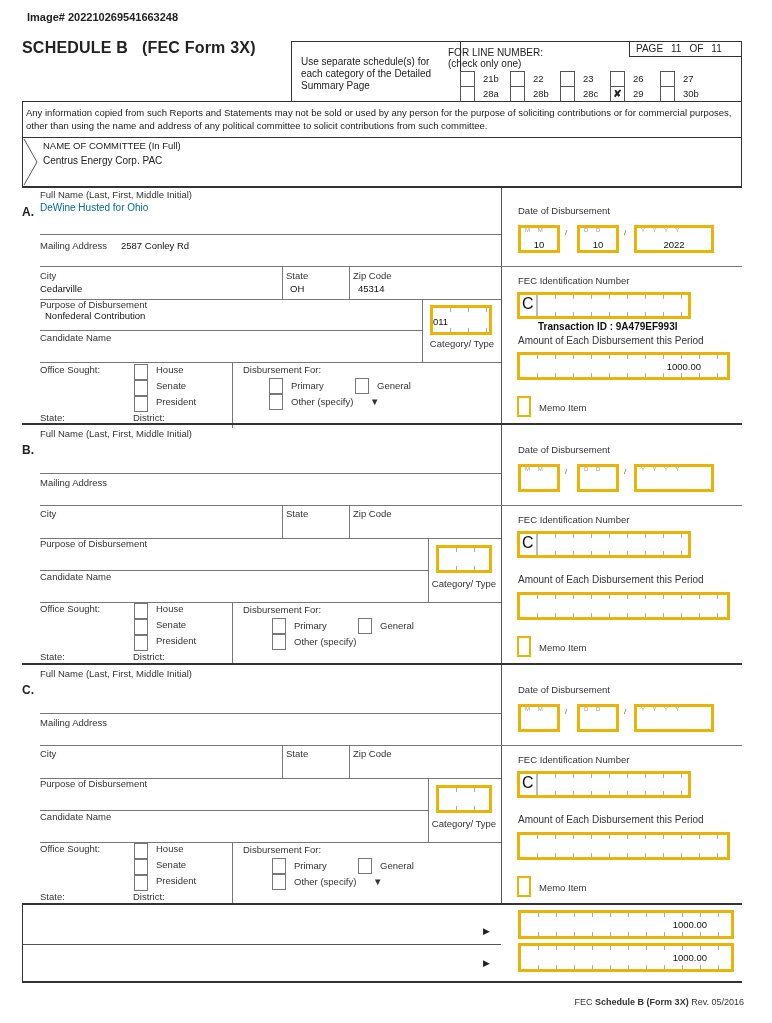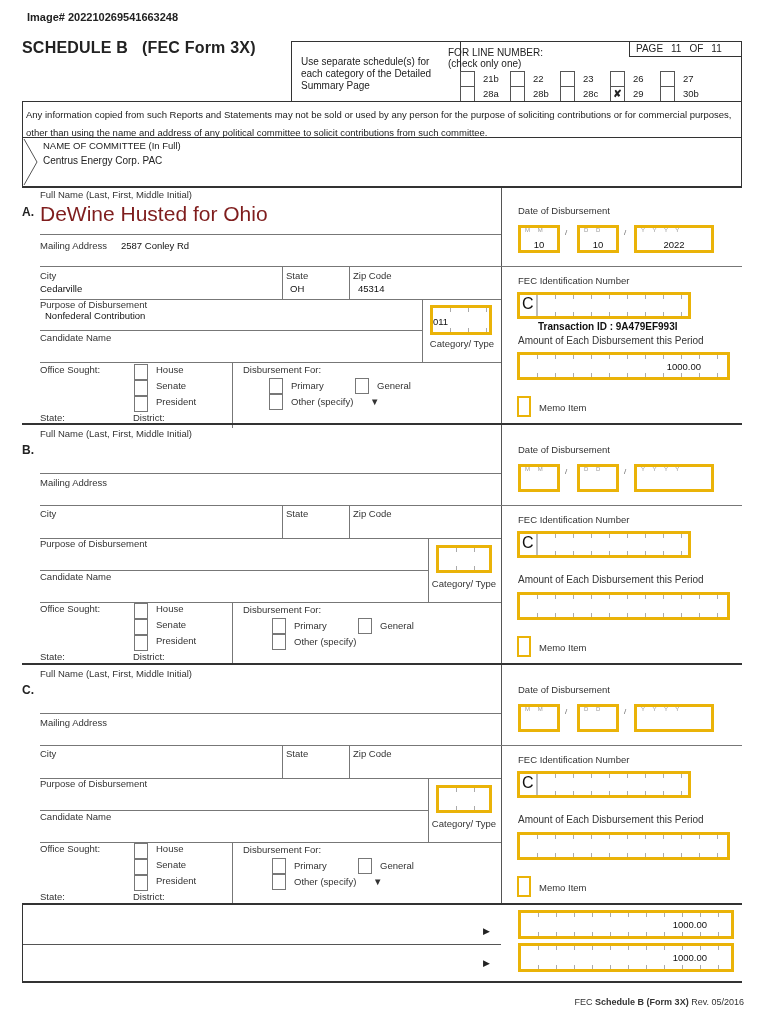--- a/index.html
+++ b/index.html
@@ -8,31 +8,31 @@
   .image-id { left: 27px; top: 11px; font-size: 11px; font-weight: bold; }
   .title { left: 22px; top: 36px; font-size: 16px; font-weight: bold; line-height: 23px; letter-spacing: 0.2px; }
   .hdr-box { left: 291px; top: 41px; width: 170px; height: 60px; border: 1px solid #333; border-bottom: none; font-size: 10px; padding: 14px 8px 0 9px; line-height: 12px; }
   .line-box { left: 440px; top: 41px; width: 302px; height: 60px; border: 1px solid #333; border-left: none; border-bottom: none; font-size: 10px; padding: 5px 8px 0 8px; }
   .line-box .hdr { line-height: 11px; }
   .page-box { position: absolute; right: -1px; top: -1px; width: 113px; height: 16px; border: 1px solid #333; font-size: 10px; padding: 1px 6px; display: flex; gap: 8px; background: #fff; }
   .lines-grid { position: absolute; left: 20px; top: 29px; display: grid; grid-template-columns: repeat(5, 50px); row-gap: 0; }
   .ln { display: flex; align-items: center; height: 15px; font-size: 9.5px; }
   .ln .cb { width: 15px; height: 15px; border: 1px solid #555; margin-right: 8px; font-size: 10px; font-weight: bold; text-align: center; line-height: 13px; }
   .ln .cb.nobot { border-bottom: none; }
-  .notice { left: 22px; top: 101px; width: 720px; height: 37px; border: 1px solid #333; font-size: 9.5px; line-height: 18px; padding: 4px 3px; }
+  .notice { left: 22px; top: 101px; width: 720px; height: 37px; border: 1px solid #333; font-size: 9.5px; line-height: 13px; padding: 4px 3px; }
   .committee { left: 22px; top: 137px; width: 720px; height: 50px; border: 1px solid #333; border-top: none; }
   .committee .chev { position: absolute; left: 0; top: 0; }
   .committee .lbl { position: absolute; left: 20px; top: 3px; font-size: 9.5px; }
   .committee .val { position: absolute; left: 20px; top: 18px; font-size: 10px; }
   .sect { position: absolute; left: 22px; width: 720px; height: 240px; border-top: 2px solid #333; }
   .sect .vdiv { position: absolute; left: 479px; top: 0; bottom: 0; border-left: 1px solid #555; }
   .sect .letter { position: absolute; left: 0; font-weight: bold; font-size: 12px; }
   .sect .f { position: absolute; font-size: 9.5px; color: #333; }
   .sect .v { position: absolute; font-size: 9.5px; color: #111; }
-  .sect .big { position: absolute; font-size: 21px; color: #7f1d1d; }
+  .sect .big { position: absolute; font-size: 10px; color: #0369a1; }
   .sect .hl { position: absolute; border-top: 1px solid #777; }
   .sect .vl { position: absolute; border-left: 1px solid #777; }
   .cb15 { position: absolute; width: 14px; height: 16px; border: 1px solid #777; }
   .gbox { position: absolute; border: 3px solid #eab308; background: #fff; font-size: 9.5px; color: #111; }
   .gbox .ticks-t { position: absolute; left: 0; right: 0; top: 0; height: 4px; background-image: repeating-linear-gradient(90deg, transparent 0 17px, #aaa 17px 18px); }
   .gbox .ticks-b { position: absolute; left: 0; right: 0; bottom: 0; height: 4px; background-image: repeating-linear-gradient(90deg, transparent 0 17px, #aaa 17px 18px); }
   .gbox .ph { position: absolute; top: -1px; left: 4px; font-size: 6px; color: #999; letter-spacing: 3px; }
   .slash { position: absolute; font-size: 8px; color: #666; }
   .totals { left: 22px; top: 903px; width: 720px; height: 80px; border-top: 2px solid #333; border-bottom: 2px solid #333; border-left: 1px solid #333; }
   .totals .row { position: absolute; left: 9px; font-size: 9.5px; width: 470px; }

